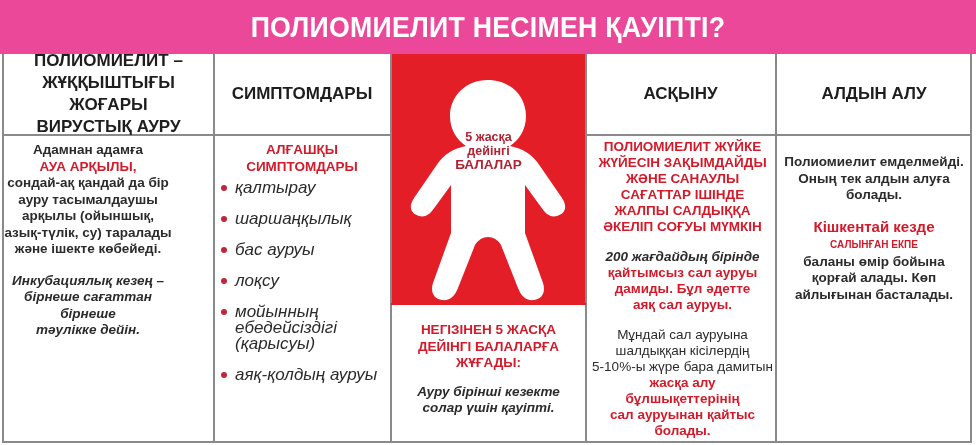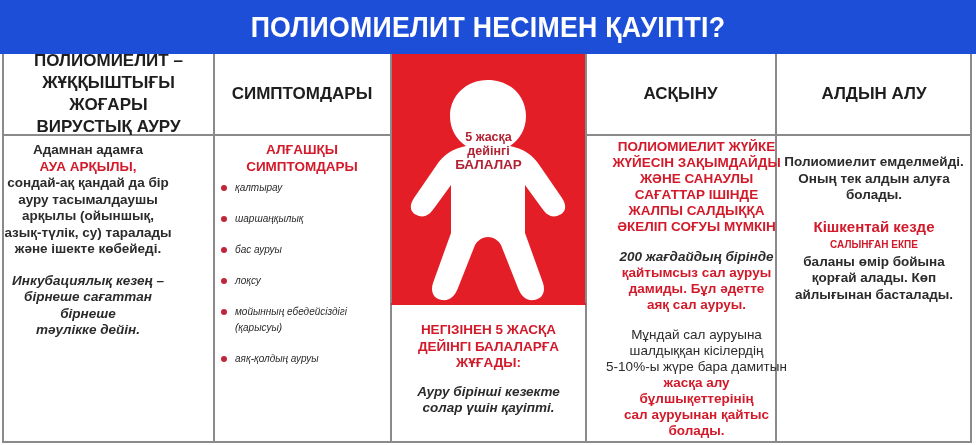--- a/index.html
+++ b/index.html
@@ -1,33 +1,33 @@
 <!DOCTYPE html>
 <html><head>
 <meta charset="utf-8">
 <style>
   html, body { margin:0; padding:0; background:#ffffff; }
   body { width:976px; height:445px; position:relative; overflow:hidden;
          font-family:"Liberation Sans", "DejaVu Sans", sans-serif; color:#1e1e1e; }
-  .banner { position:absolute; left:0; top:0; width:976px; height:54px; background:#1d4ed8;
+  .banner { position:absolute; left:0; top:0; width:976px; height:54px; background:#ec4899;
             display:flex; align-items:center; justify-content:center; }
   .banner h1 { margin:0; color:#fff; font-size:29px; font-weight:bold; letter-spacing:0.3px;
                transform:scaleX(0.92); }
   .frame { position:absolute; left:2px; top:54px; width:970px; height:389px;
            border-left:2px solid #8a8a8a; border-right:2px solid #8a8a8a; border-bottom:2px solid #8a8a8a; box-sizing:border-box; }
   .vline { position:absolute; top:54px; width:1.5px; height:389px; background:#8a8a8a; }
   .hline { position:absolute; top:134px; height:1.5px; background:#8a8a8a; }
   .head { position:absolute; top:54px; height:80px; display:flex; align-items:center; justify-content:center;
           text-align:center; font-weight:bold; font-size:17px; line-height:22px; color:#1e1e1e; }
   .body-txt { position:absolute; text-align:center; font-size:13.5px; line-height:16.5px; font-weight:bold; color:#2b2b2b; }
   .red { color:#d21a2a;text-align:center; }
   .ital { font-style:italic; }
   .reg { font-weight:normal; }
   ul.sym { list-style:none; margin:0; padding:0; position:absolute; left:219px; top:180px; width:170px; }
-  ul.sym li { position:relative; padding-left:16px; font-style:italic; font-size:10px; line-height:16px; color:#2b2b2b; margin-bottom:15px; }
+  ul.sym li { position:relative; padding-left:16px; font-style:italic; font-size:17px; line-height:16px; color:#2b2b2b; margin-bottom:15px; }
   ul.sym li .dot { position:absolute; left:2px; top:5px; width:6px; height:6px; border-radius:50%; background:#c0263a; }
   .redblock { position:absolute; left:391px; top:54px; width:195px; height:249px; background:#e41e26; }
   .figure-lbl { position:absolute; left:391px; top:130px; width:195px; text-align:center; color:#b12233;
                 font-weight:bold; font-size:12.5px; line-height:14px; }
 </style>
 </head>
 <body>
 
 <div class="banner">
   <h1>ПОЛИОМИЕЛИТ НЕСІМЕН ҚАУІПТІ?</h1>
@@ -100,21 +100,21 @@
   <div class="red">ДЕЙІНГІ БАЛАЛАРҒА</div>
   <div class="red">ЖҰҒАДЫ:</div>
   <div style="height:12px"></div>
   <div class="ital">Ауру бірінші кезекте</div>
   <div class="ital">солар үшін қауіпті.</div>
 </div>
 
 <div class="head" style="left:586px;width:189px">
   <div>АСҚЫНУ</div>
 </div>
-<div class="body-txt" style="left:600px;top:139px;width:193px;line-height:16px">
+<div class="body-txt" style="left:586px;top:139px;width:193px;line-height:16px">
   <div class="red">ПОЛИОМИЕЛИТ ЖҮЙКЕ</div>
   <div class="red">ЖҮЙЕСІН ЗАҚЫМДАЙДЫ</div>
   <div class="red">ЖӘНЕ САНАУЛЫ</div>
   <div class="red">САҒАТТАР ІШІНДЕ</div>
   <div class="red">ЖАЛПЫ САЛДЫҚҚА</div>
   <div class="red">ӘКЕЛІП СОҒУЫ МҮМКІН</div>
   <div style="height:14px"></div>
   <div class="ital">200 жағдайдың бірінде</div>
   <div class="red">қайтымсыз сал ауруы</div>
   <div class="red">дамиды. Бұл әдетте</div>

